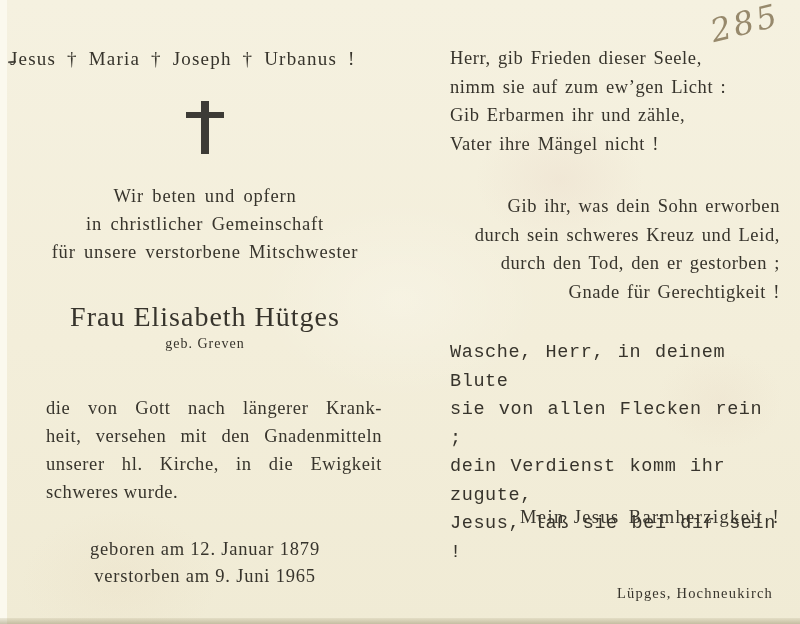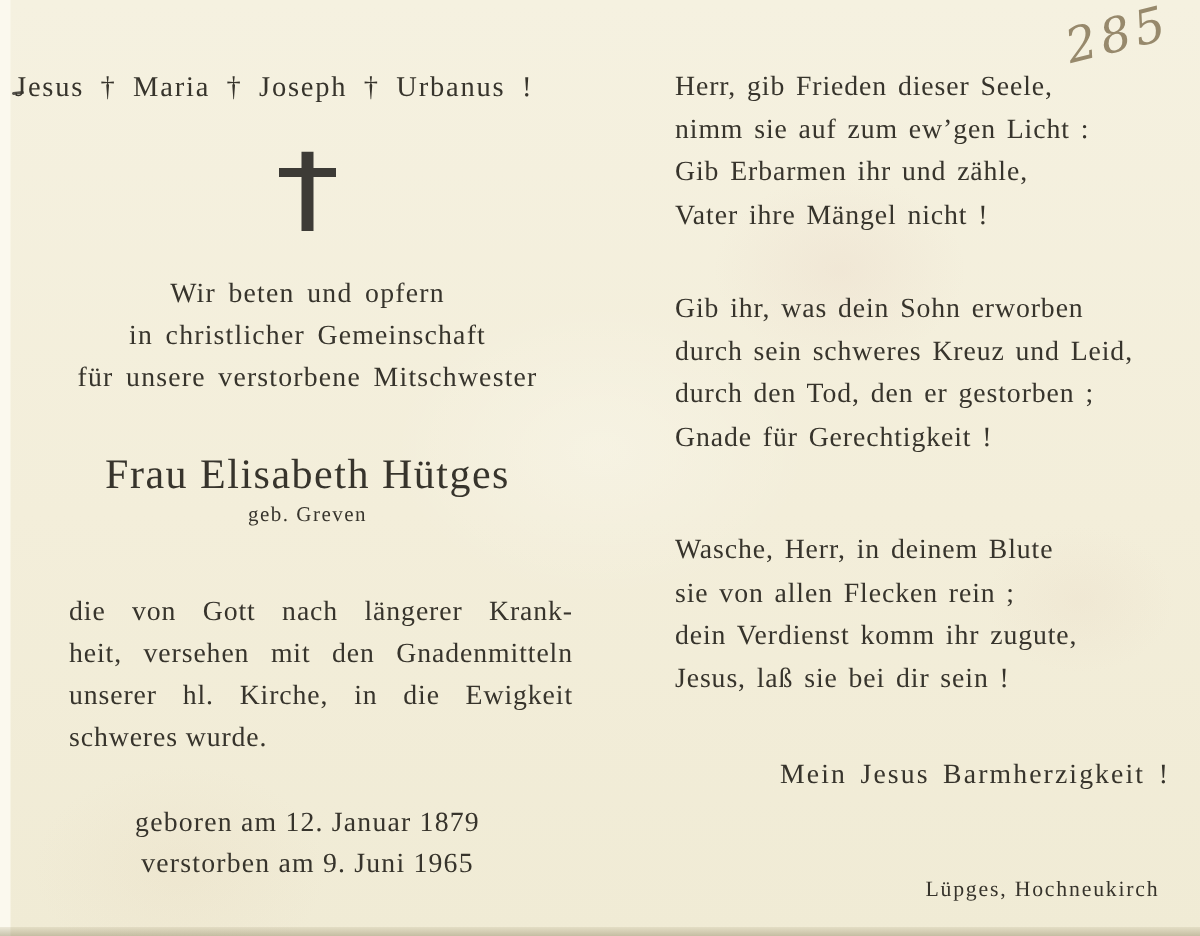--- a/index.html
+++ b/index.html
@@ -27,21 +27,21 @@
   .cross{top:101px;left:186px;}
   .intro{top:182px;left:10px;width:390px;text-align:center;font-size:18.5px;line-height:28px;letter-spacing:.8px;word-spacing:3px;}
   .name{top:301px;left:10px;width:390px;text-align:center;font-size:28px;letter-spacing:1px;}
   .maiden{top:336px;left:10px;width:390px;text-align:center;font-size:14px;letter-spacing:1px;}
   .obituary{top:394px;left:46px;width:336px;font-size:18.5px;line-height:28px;letter-spacing:.6px;}
   .obituary .jline{text-align:justify;text-align-last:justify;}
   .obituary .lastline{text-align-last:left;}
   .dates{top:536px;left:10px;width:390px;text-align:center;font-size:18.5px;line-height:27px;letter-spacing:.8px;}
 
   .stanza{left:450px;width:330px;font-size:18.5px;line-height:28.5px;letter-spacing:.6px;word-spacing:2px;}
-  .s1{top:44px;} .s2{top:192px;} .s3{top:353px;}
+  .s1{top:44px;} .s2{top:192px;text-align:right;} .s3{top:339px;font-family:Liberation Mono, monospace;}
   .closing{top:507px;left:430px;width:350px;text-align:right;font-size:18.5px;letter-spacing:1.4px;word-spacing:3px;}
   .imprint{top:585px;left:428px;width:345px;text-align:right;font-size:14.5px;letter-spacing:1.2px;}
 
   .handwritten{
     top:4px;left:710px;font-size:32px;font-style:italic;
     font-family:"DejaVu Serif",serif;color:#97896c;
     transform:rotate(-14deg);letter-spacing:3px;
   }
 </style>
 </head>

